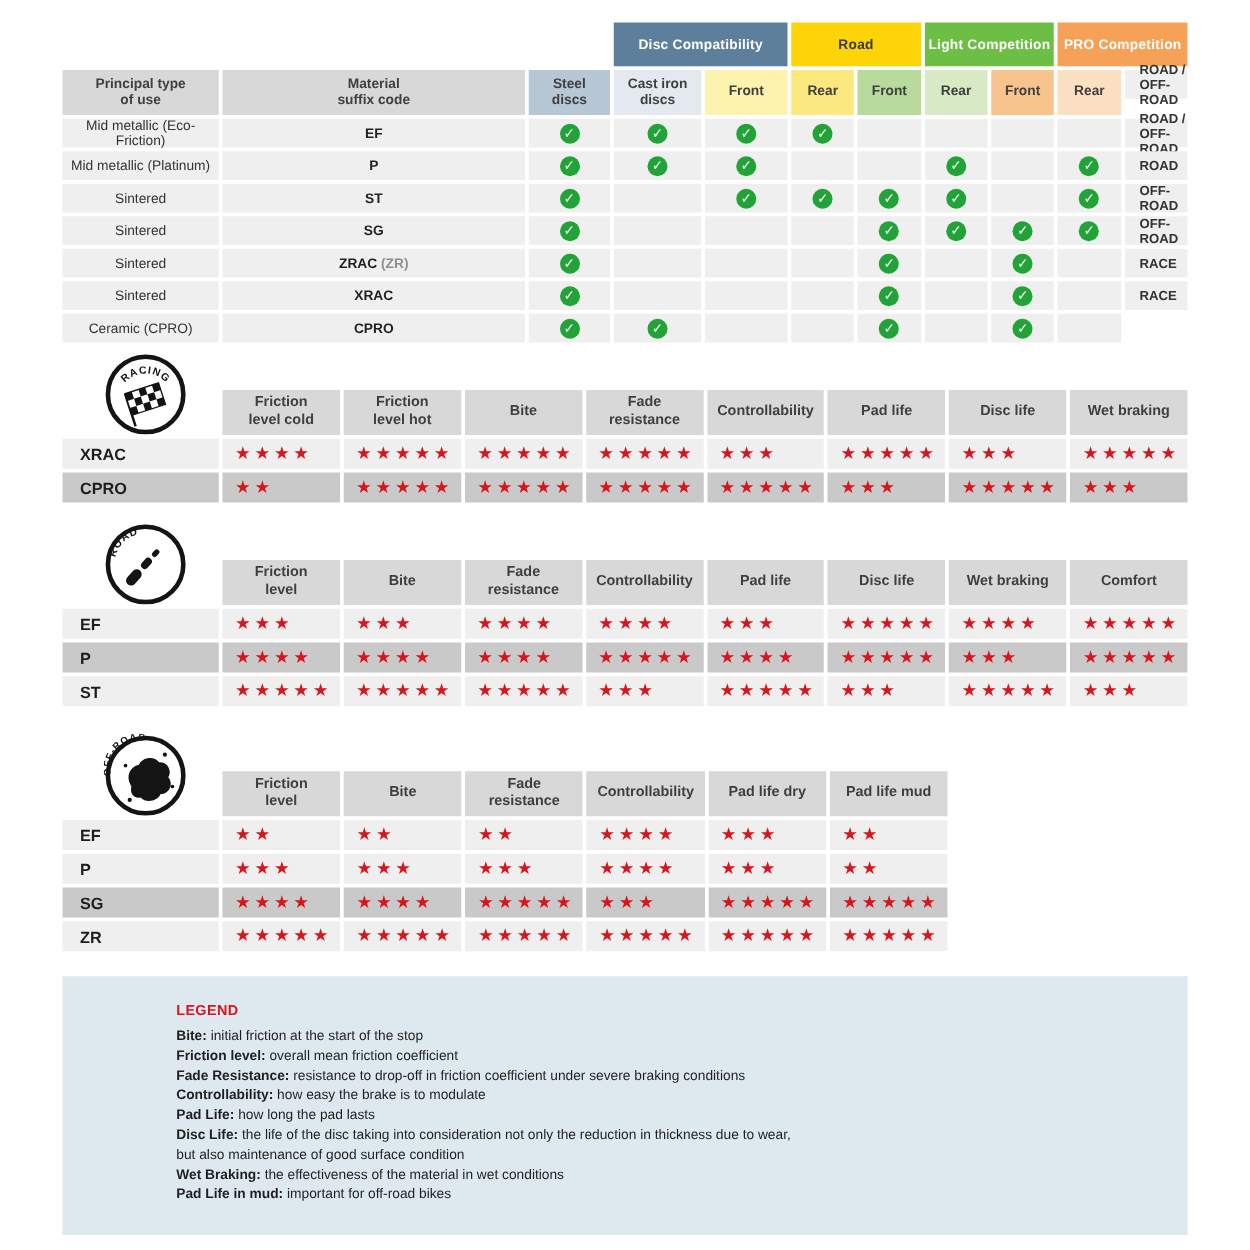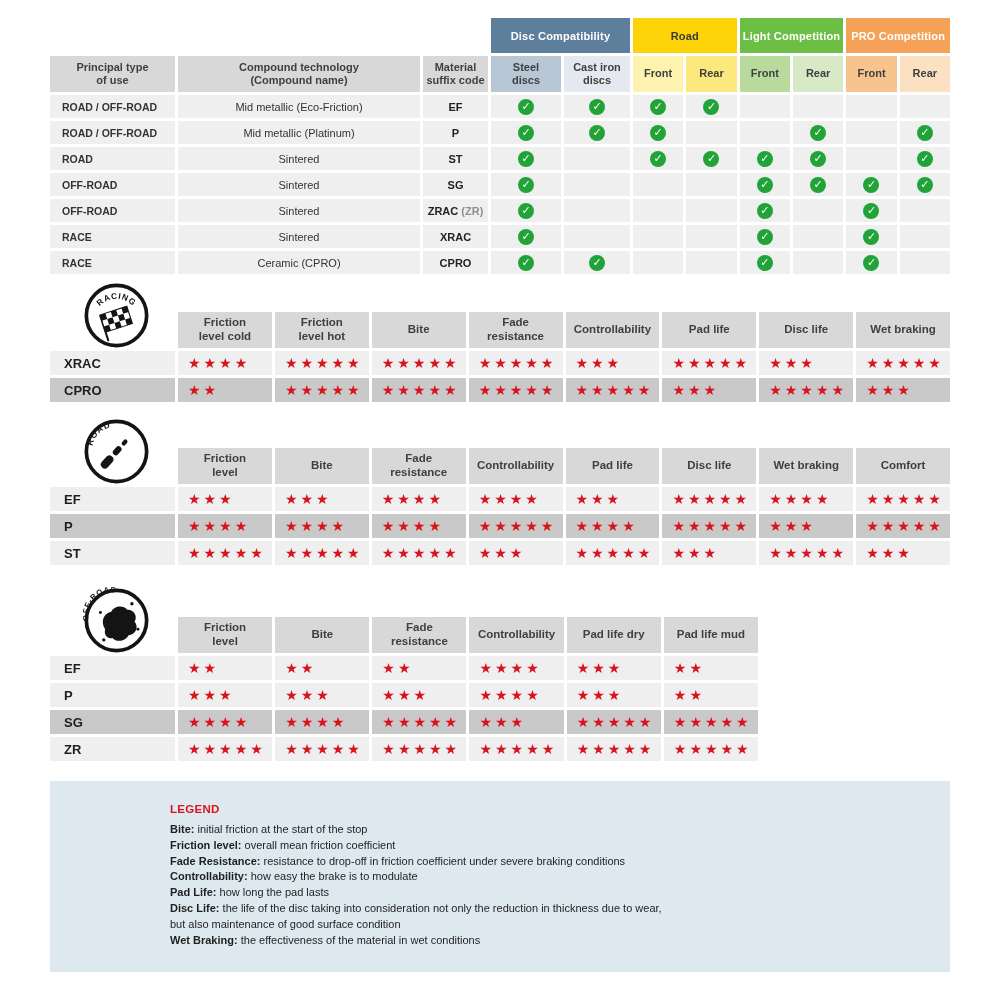--- a/index.html
+++ b/index.html
@@ -55,40 +55,38 @@
   .r-label { height: 24px; justify-content: flex-start; text-align: left; padding-left: 14px; font-weight: bold; font-size: 13px; color: #1e1e1e; }
   .r-stars {
     height: 24px; justify-content: flex-start; padding-left: 10px;
     color: var(--star-color); font-size: 14px; letter-spacing: 3px;
     font-family: "DejaVu Sans", sans-serif;
   }
   .shade-light { background: var(--row-light); }
   .shade-dark { background: var(--row-dark); }
 
   
-  .legend { margin-top: 20px; width: 900px; background: var(--legend-bg); padding: 22px 30px 24px 120px; }
+  .legend { margin-top: 20px; width: 900px; background: var(--legend-bg); padding: 22px 30px 24px 91px; }
   .legend-title { color: var(--star-color); font-weight: bold; font-size: 11.5px; margin-bottom: 7px; letter-spacing: .3px; }
   .legend-line { font-size: 11px; line-height: 15.8px; color: #1f1f1f; }
   .legend-line b { font-weight: bold; }
 </style>
 </head>
 <body>
 
 <div class="page">
 
   <div class="compat-grid">
       <div class="gcell group-spacer" style="grid-column: 1 / 4;"></div>
       <div class="gcell group-h" style="background: rgb(94, 127, 156); color: rgb(255, 255, 255); grid-column: 4 / 6;">Disc Compatibility</div>
       <div class="gcell group-h" style="background: rgb(253, 212, 8); color: rgb(58, 58, 58); grid-column: 6 / 8;">Road</div>
       <div class="gcell group-h" style="background: rgb(108, 190, 69); color: rgb(255, 255, 255); grid-column: 8 / 10;">Light Competition</div>
       <div class="gcell group-h" style="background: rgb(245, 161, 88); color: rgb(255, 255, 255); grid-column: 10 / 12;">PRO Competition</div>
       <div class="gcell col-h" style="background: rgb(216, 216, 216); color: rgb(63, 63, 63);">Principal type
 of use</div>
-      <div class="gcell col-h" style="background: rgb(216, 216, 216); color: rgb(63, 63, 63);">Compound technology
-(Compound name)</div>
       <div class="gcell col-h" style="background: rgb(216, 216, 216); color: rgb(63, 63, 63);">Material
 suffix code</div>
       <div class="gcell col-h" style="background: rgb(183, 199, 214); color: rgb(63, 63, 63);">Steel
 discs</div>
       <div class="gcell col-h" style="background: rgb(227, 233, 239); color: rgb(63, 63, 63);">Cast iron
 discs</div>
       <div class="gcell col-h" style="background: rgb(253, 242, 174); color: rgb(63, 63, 63);">Front</div>
       <div class="gcell col-h" style="background: rgb(251, 232, 126); color: rgb(63, 63, 63);">Rear</div>
       <div class="gcell col-h" style="background: rgb(185, 218, 157); color: rgb(63, 63, 63);">Front</div>
       <div class="gcell col-h" style="background: rgb(215, 234, 197); color: rgb(63, 63, 63);">Rear</div>
@@ -408,16 +406,17 @@
     <div class="legend-title">LEGEND</div>
     <div>
         <div class="legend-line"><b>Bite: </b>initial friction at the start of the stop</div>
         <div class="legend-line"><b>Friction level: </b>overall mean friction coefficient</div>
         <div class="legend-line"><b>Fade Resistance: </b>resistance to drop-off in friction coefficient under severe braking conditions</div>
         <div class="legend-line"><b>Controllability: </b>how easy the brake is to modulate</div>
         <div class="legend-line"><b>Pad Life: </b>how long the pad lasts</div>
         <div class="legend-line"><b>Disc Life: </b>the life of the disc taking into consideration not only the reduction in thickness due to wear,</div>
         <div class="legend-line">but also maintenance of good surface condition</div>
         <div class="legend-line"><b>Wet Braking: </b>the effectiveness of the material in wet conditions</div>
+        <div class="legend-line"><b>Pad Life in mud: </b>important for off-road bikes</div>
       </div>
   </div>
 
 </div>
 
 </body></html>

